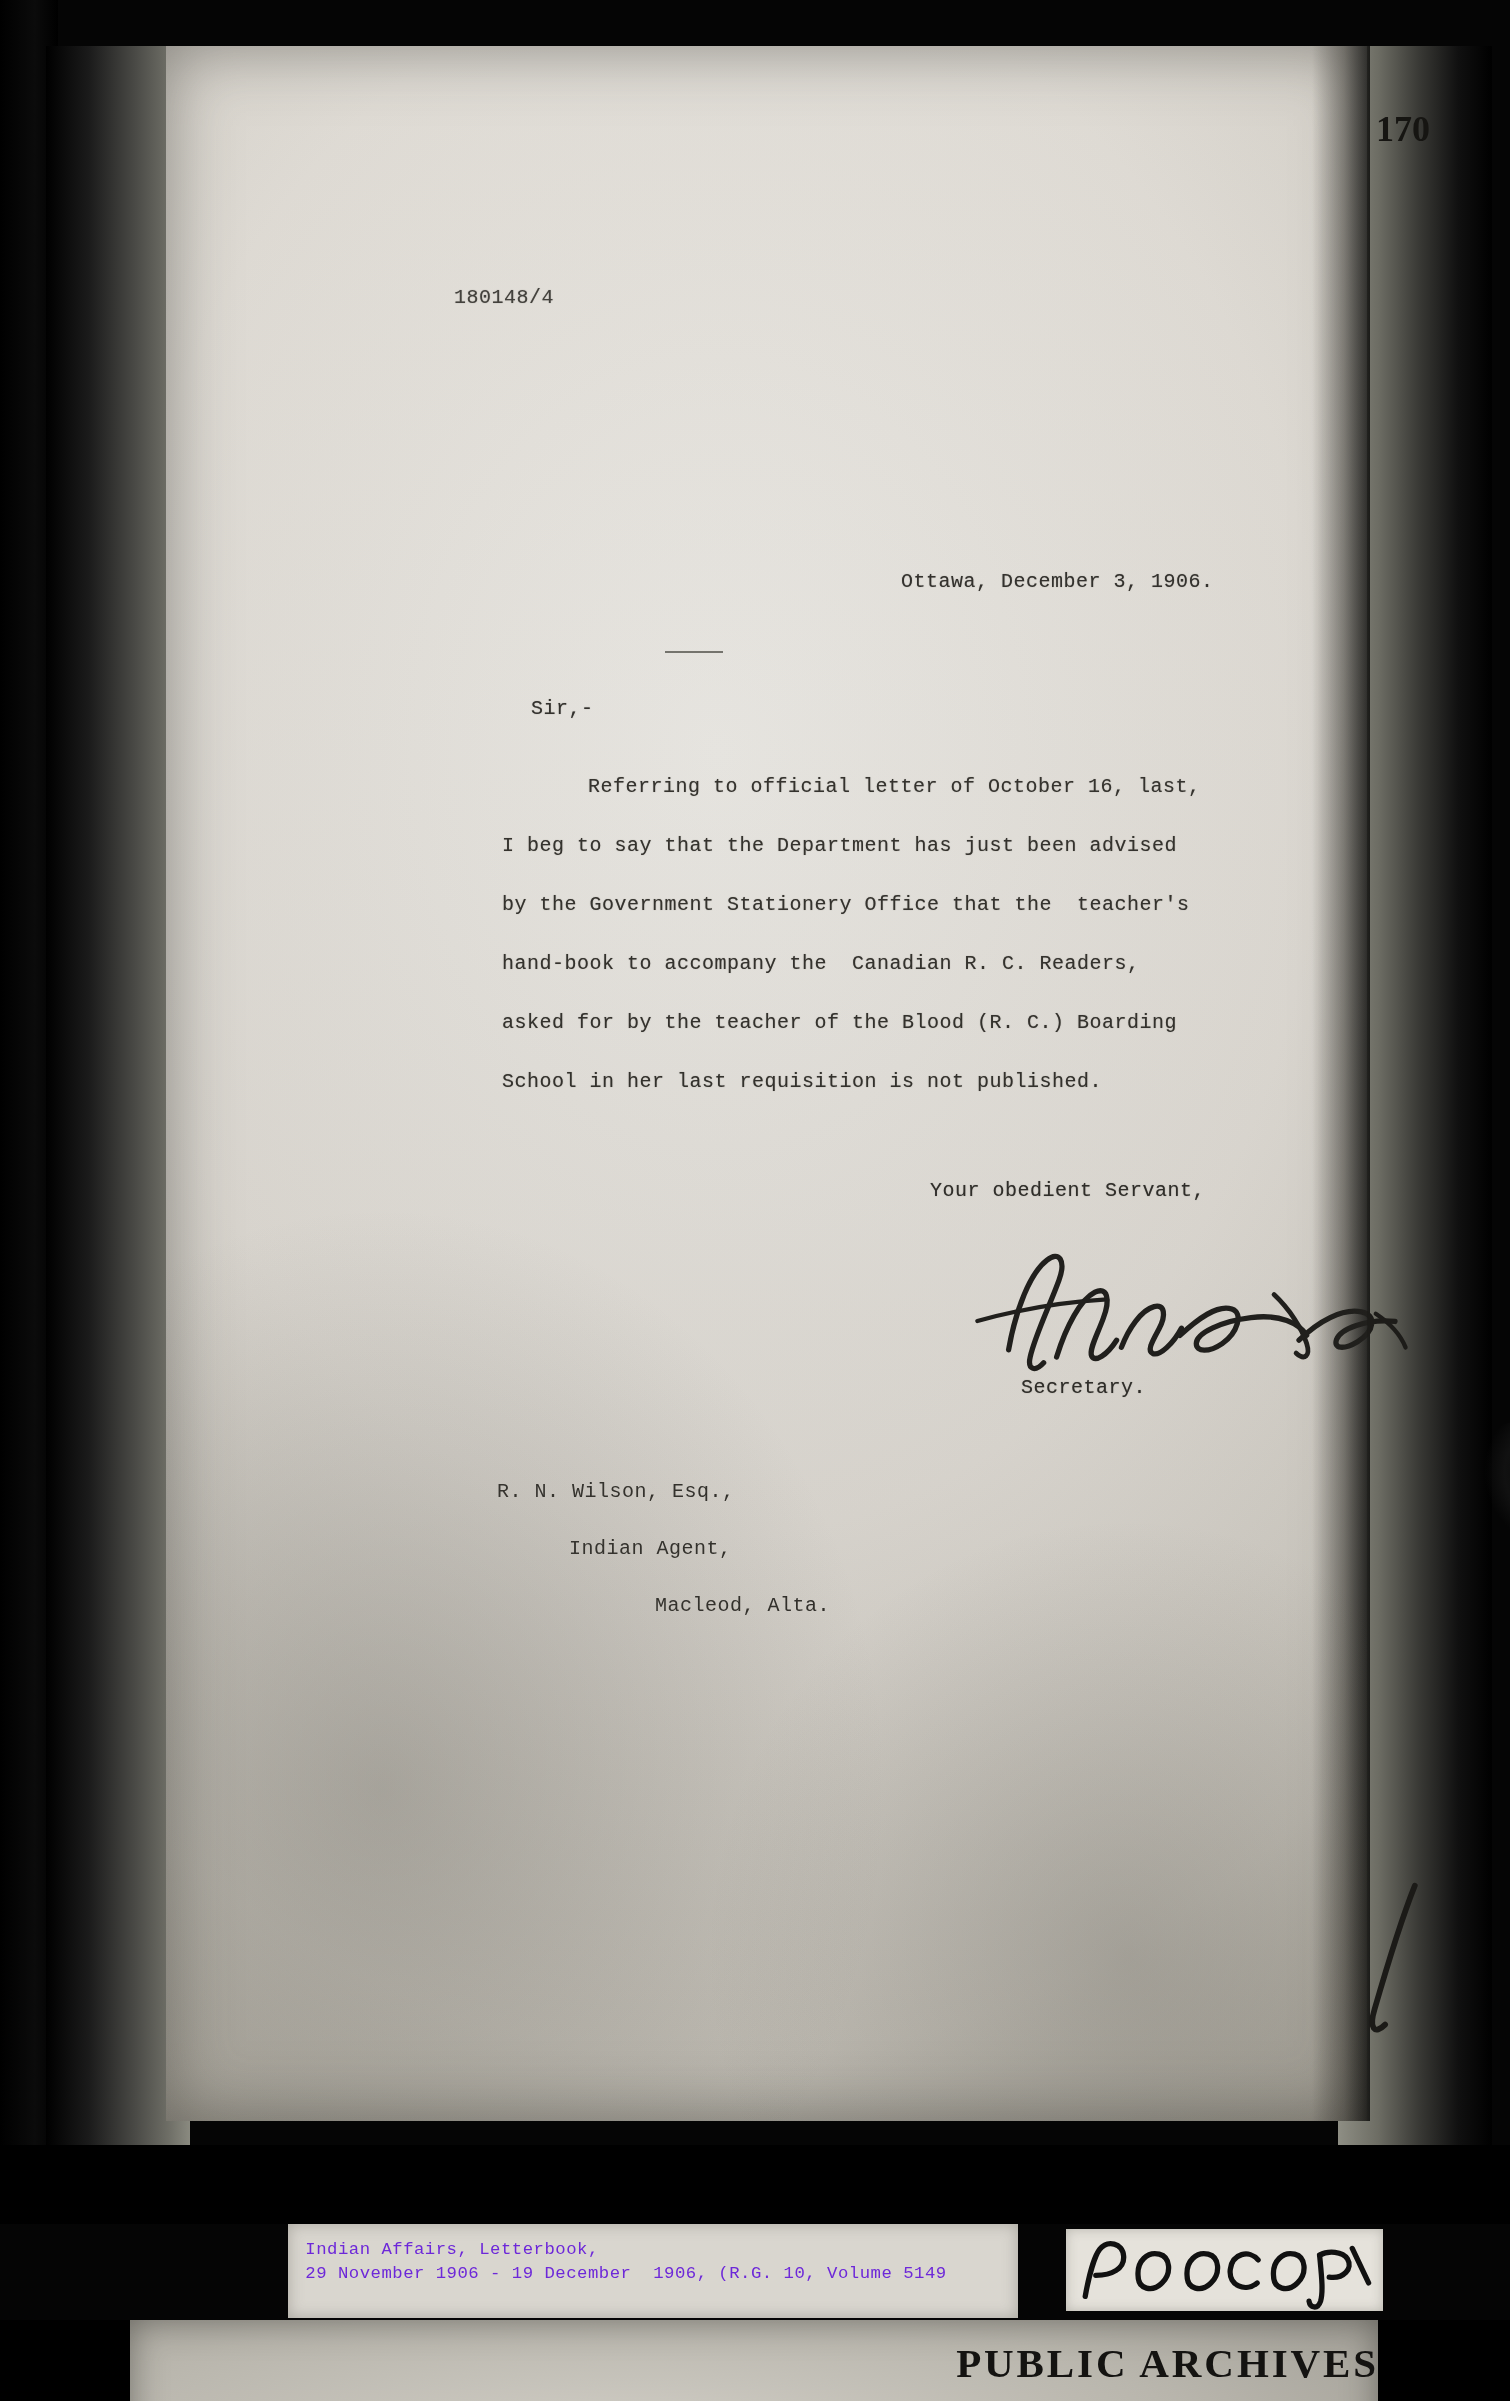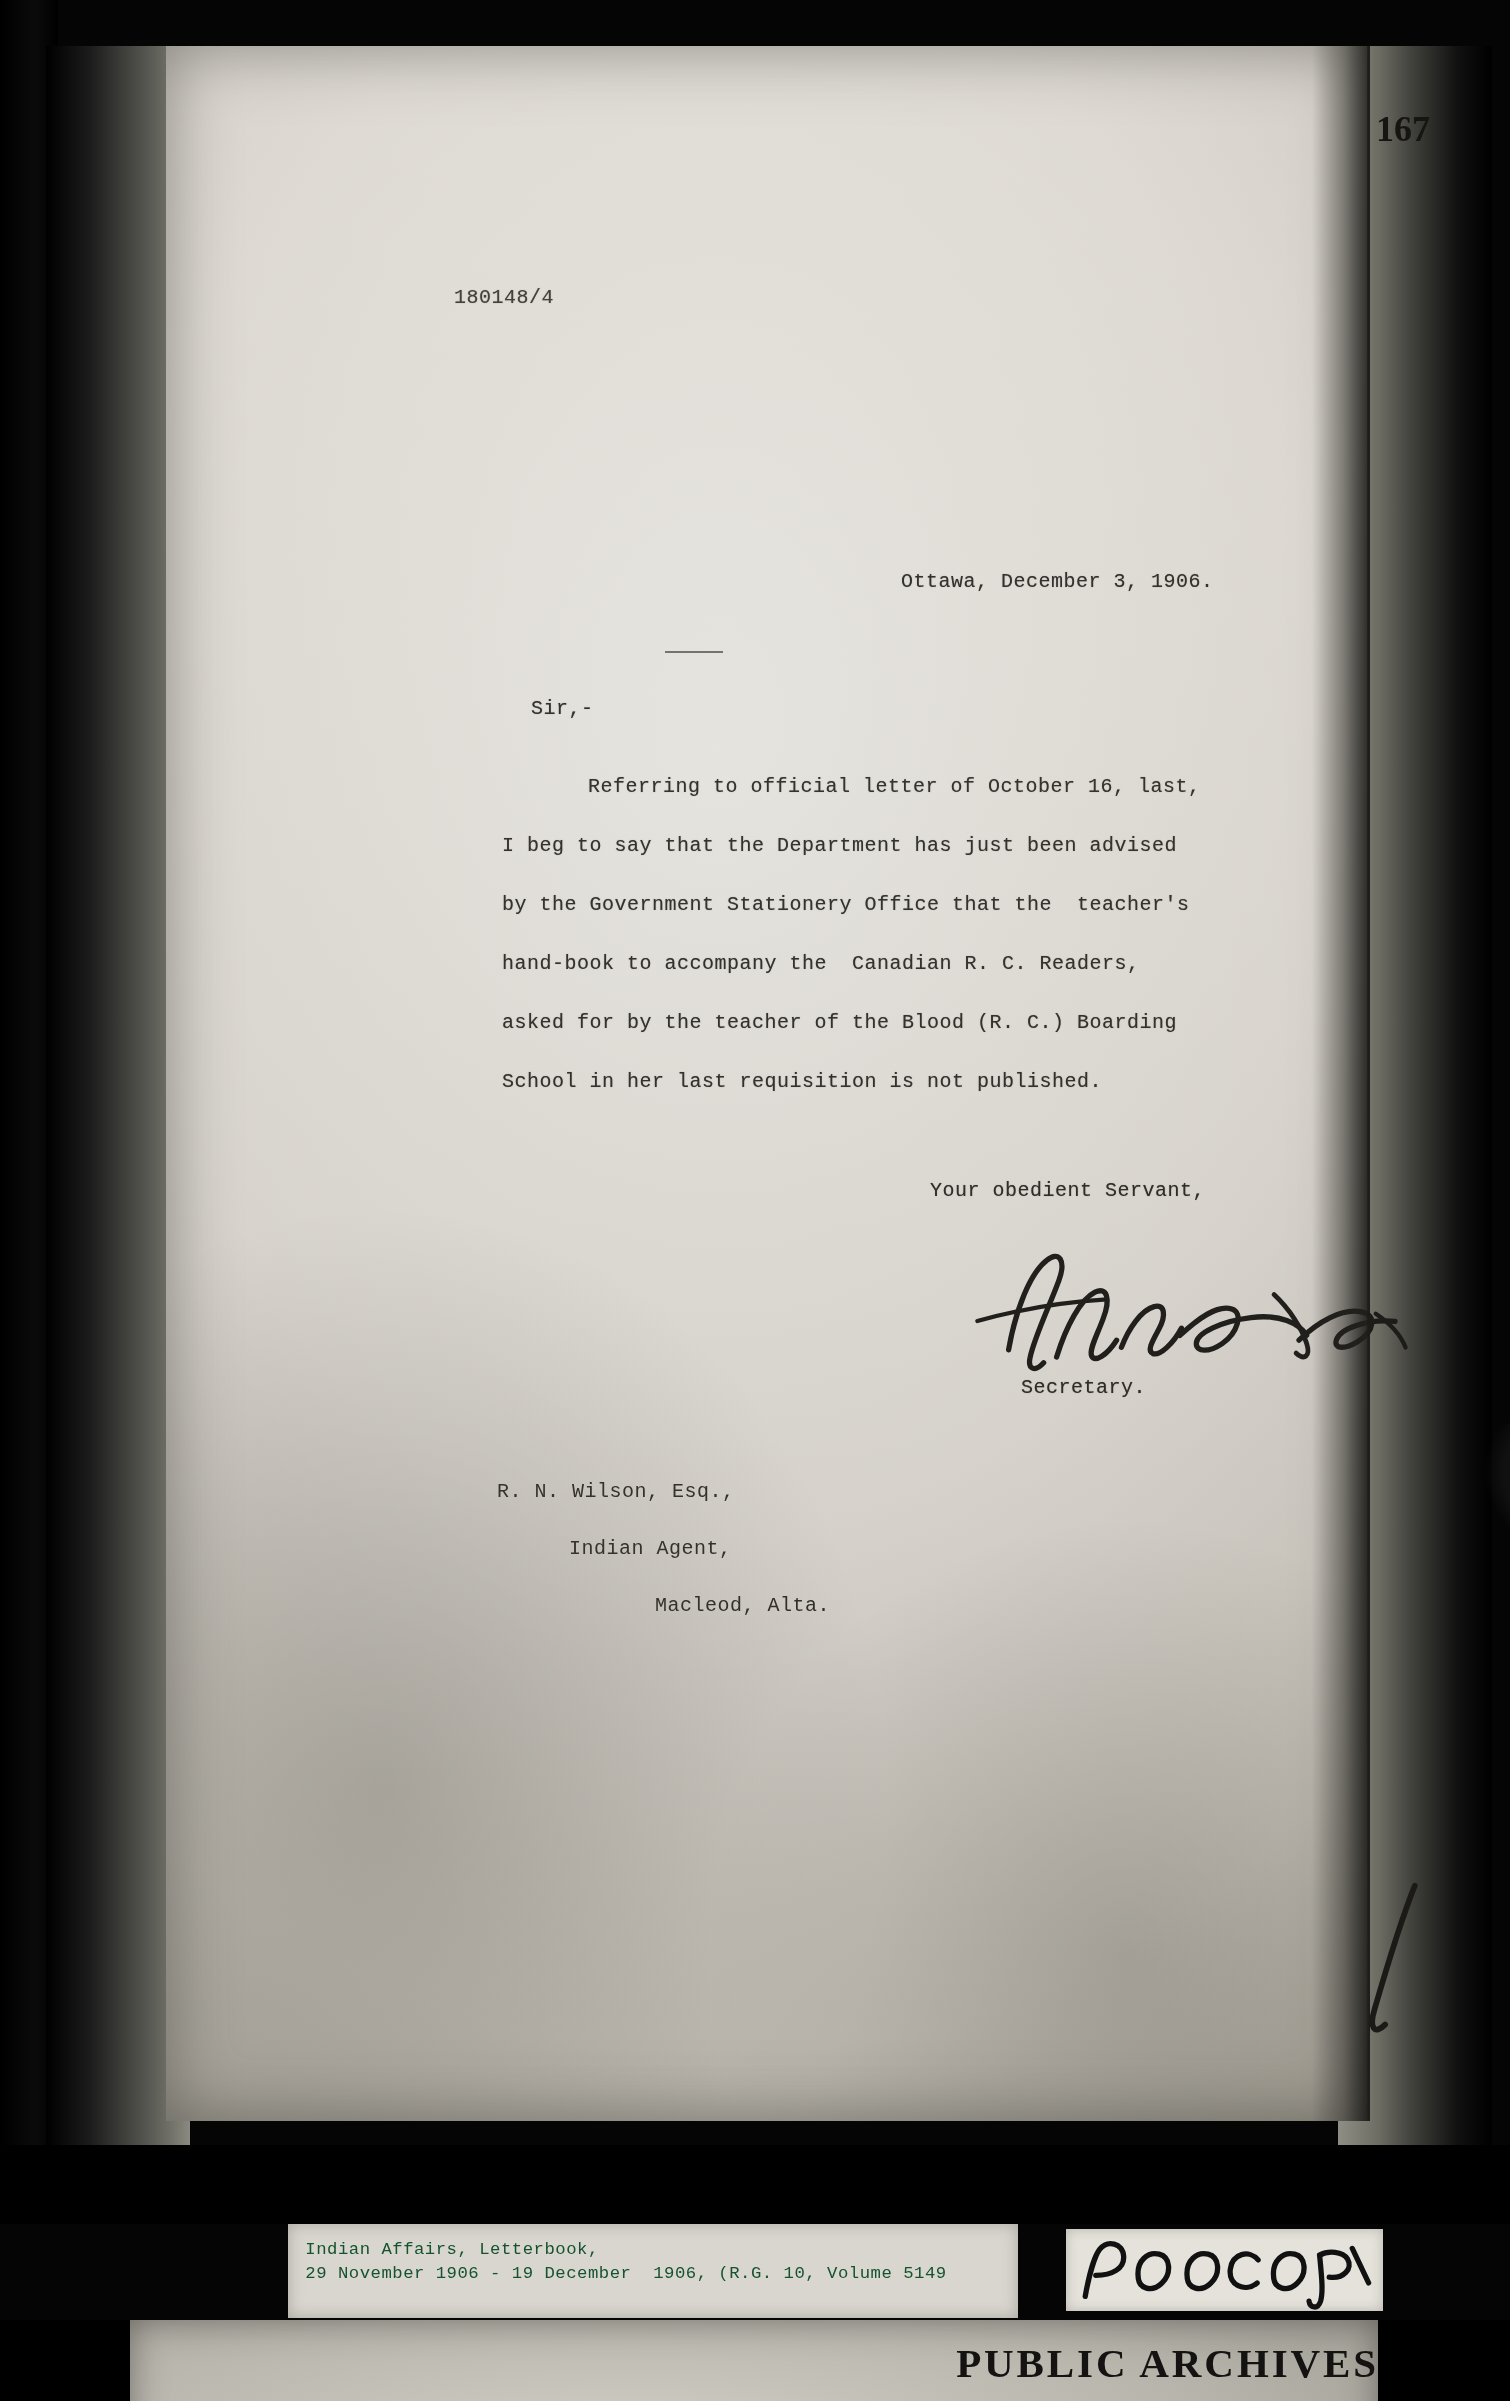--- a/index.html
+++ b/index.html
@@ -218,21 +218,21 @@
     left: 288px;
     top: 2224px;
     width: 730px;
     height: 94px;
     background: #d9d6cf;
     box-shadow: inset 0 0 14.4px rgba(80,78,70,.35);
   }
   .label-strip .l {
     font-family: "Liberation Mono", monospace;
     font-size: 17.3px;
-    color: #14532d;
+    color: #6d28d9;
     white-space: pre;
     letter-spacing: 0.5px;
   }
   .label-strip .l1 { position: absolute; left: 17.3px; top: 16.3px; }
   .label-strip .l2 { position: absolute; left: 17.3px; top: 40px; }
 
   .poor-copy {
     position: absolute;
     left: 1066px;
     top: 2229px;
@@ -297,21 +297,21 @@
   <div class="film-edge-left"></div>
 
   <div class="page-wrap">
     <div class="page-shadow-left"></div>
     <div class="page-shadow-right"></div>
 
     <div class="page">
       <div class="spine-smear"></div>
       <div class="thumb-blob"></div>
 
-      <div class="folio">167</div>
+      <div class="folio">170</div>
 
       <div class="typed filenum">180148/4</div>
 
       <div class="typed dateline">Ottawa, December 3, 1906.</div>
 
       <div class="rule"></div>
 
       <div class="typed salutation">Sir,-</div>
 
       <div class="body-block">

